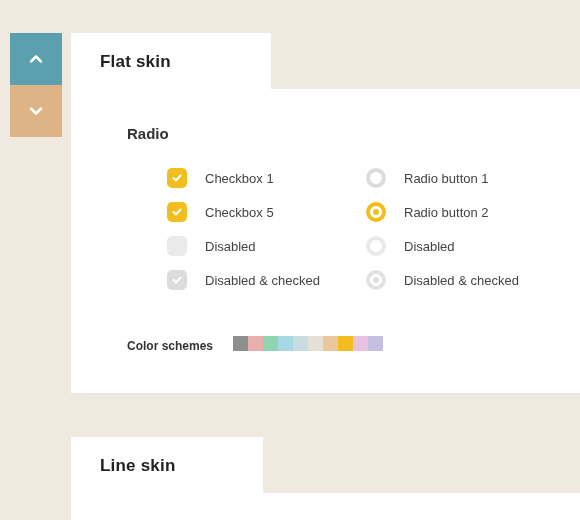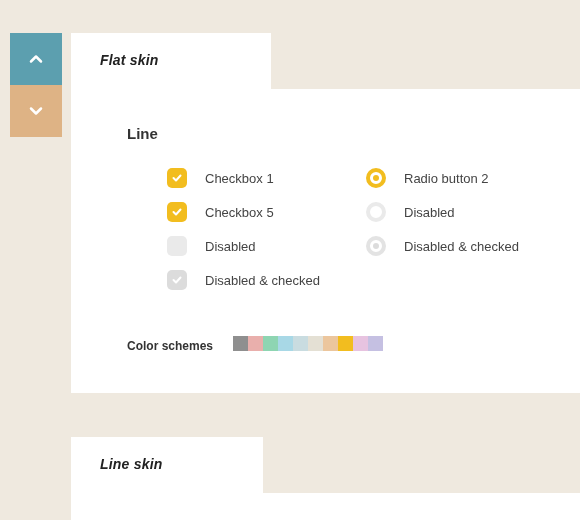--- a/index.html
+++ b/index.html
@@ -41,25 +41,24 @@
     .card {
       background: #fff;
       position: absolute;
     }
     .tab {
       background: #fff;
       position: absolute;
       padding: 19px 29px;
     }
     .tab-title {
-      font-size: 14px;
+      font-size: 17px;
       font-weight: 700;
       color: #222;
       letter-spacing: 0.2px;
-      font-style: italic;
     }
     .tab1 {
       top: 33px;
       left: 71px;
       width: 200px;
       height: 56px;
     }
     .card1 {
       top: 89px;
       left: 71px;
@@ -197,21 +196,21 @@
       <path d="M6 9 L12 15 L18 9" stroke="#fff" stroke-width="3" fill="none" stroke-linecap="round" stroke-linejoin="round"></path>
     </svg>
   </div>
 </div>
 
 <div class="tab tab1">
   <div class="tab-title">Flat skin</div>
 </div>
 
 <div class="card card1">
-  <div class="section-title">Line</div>
+  <div class="section-title">Radio</div>
   <div class="controls-row">
     <div class="col">
       <div class="form-item">
         <div class="chk chk-on">
           <svg viewBox="0 0 24 24">
             <path d="M5 12 L10 17 L19 7" stroke="#fff" stroke-width="4" fill="none" stroke-linecap="round" stroke-linejoin="round"></path>
           </svg>
         </div>
         <span class="form-label">Checkbox 1</span>
       </div>
@@ -231,20 +230,24 @@
         <div class="chk chk-disabled-on">
           <svg viewBox="0 0 24 24">
             <path d="M5 12 L10 17 L19 7" stroke="#fff" stroke-width="4" fill="none" stroke-linecap="round" stroke-linejoin="round"></path>
           </svg>
         </div>
         <span class="form-label">Disabled &amp; checked</span>
       </div>
     </div>
     <div class="col">
       <div class="form-item">
+        <div class="rdo rdo-off"></div>
+        <span class="form-label">Radio button 1</span>
+      </div>
+      <div class="form-item">
         <div class="rdo rdo-on"></div>
         <span class="form-label">Radio button 2</span>
       </div>
       <div class="form-item">
         <div class="rdo rdo-disabled"></div>
         <span class="form-label">Disabled</span>
       </div>
       <div class="form-item">
         <div class="rdo rdo-disabled-on"></div>
         <span class="form-label">Disabled &amp; checked</span>

